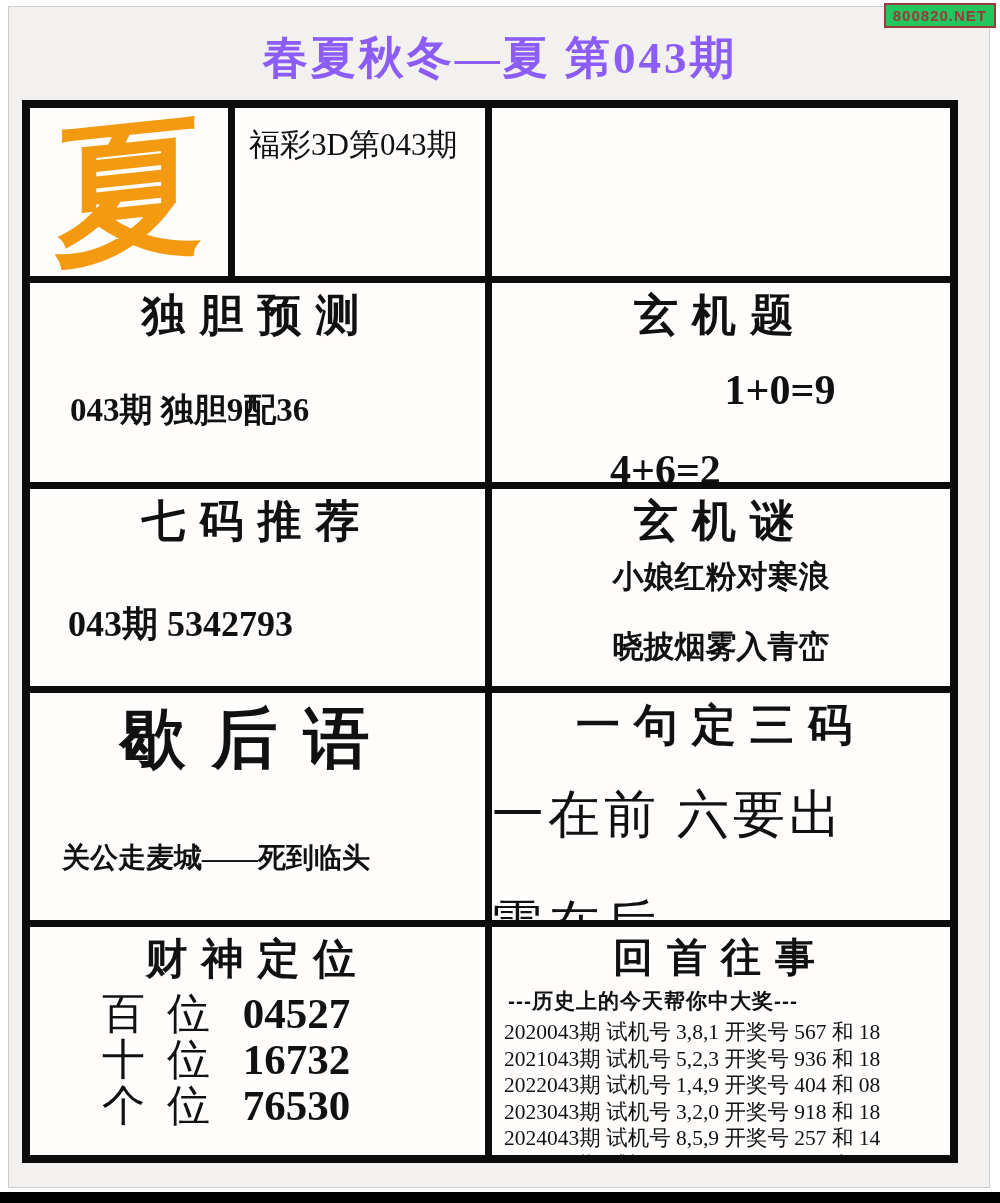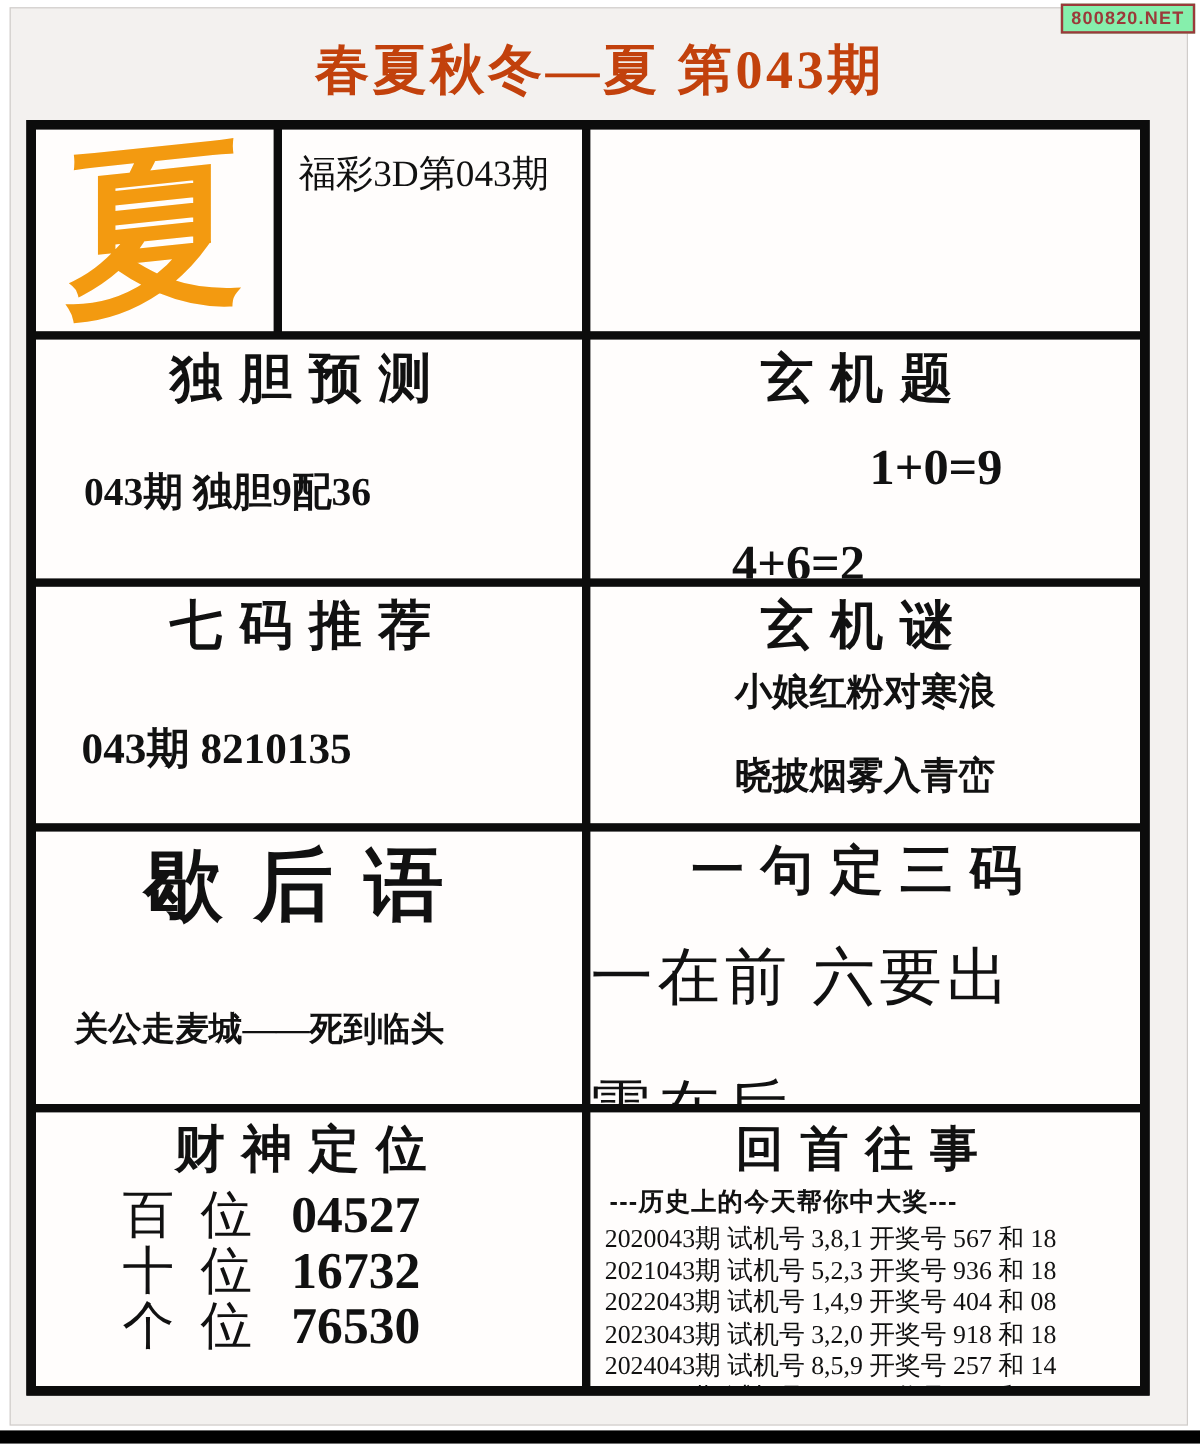--- a/index.html
+++ b/index.html
@@ -8,30 +8,30 @@
     background:#ffffff;
     font-family:"Liberation Serif","DejaVu Serif",serif;
     color:#111;
   }
   .panel {
     position:absolute; left:8px; top:6px; width:980px; height:1180px;
     background:#f3f1ef; border:1px solid #d0cdca;
   }
   .site-badge {
     position:absolute; top:3px; right:4px; z-index:5;
-    border:2px solid #9b3a3a; color:#9b3a3a; background:#86efac;
+    border:2px solid #9b3a3a; color:#9b3a3a; background:#22c55e;
     font-family:"Liberation Sans","DejaVu Sans",sans-serif;
     font-size:15px; font-weight:bold; letter-spacing:1px;
     padding:2px 7px;
     text-align:right;
   }
   .page-title {
     position:absolute; top:28px; left:0; width:100%;
     text-align:center; font-size:45px; font-weight:bold;
-    color:#c2410c; letter-spacing:3px;
+    color:#8b5cf6; letter-spacing:3px;
   }
   .main-table {
     position:absolute; left:22px; top:100px; width:920px; height:1047px;
     background:#0c0c0c; border:8px solid #0c0c0c;
     display:grid; grid-template-columns:455px 1fr;
     grid-template-rows:168px 199px 197px 227px 1fr;
     gap:7px;
   }
   .cell { background:#fffdfc; position:relative; overflow:hidden; }
   
@@ -104,21 +104,21 @@
   </div>
 
   <div class="cell">
     <div class="sec-title t44">玄机题</div>
     <div class="body-line xjt-line1">1+0=9</div>
     <div class="body-line xjt-line2">4+6=2</div>
   </div>
 
   <div class="cell">
     <div class="sec-title t44">七码推荐</div>
-    <div class="body-line qima-body">043期 8210135</div>
+    <div class="body-line qima-body">043期 5342793</div>
   </div>
 
   <div class="cell">
     <div class="sec-title t44">玄机谜</div>
     <div class="xjm-line xjm-line1">小娘红粉对寒浪</div>
     <div class="xjm-line xjm-line2">晓披烟雾入青峦</div>
   </div>
 
   <div class="cell">
     <div class="sec-title t54">歇后语</div>

